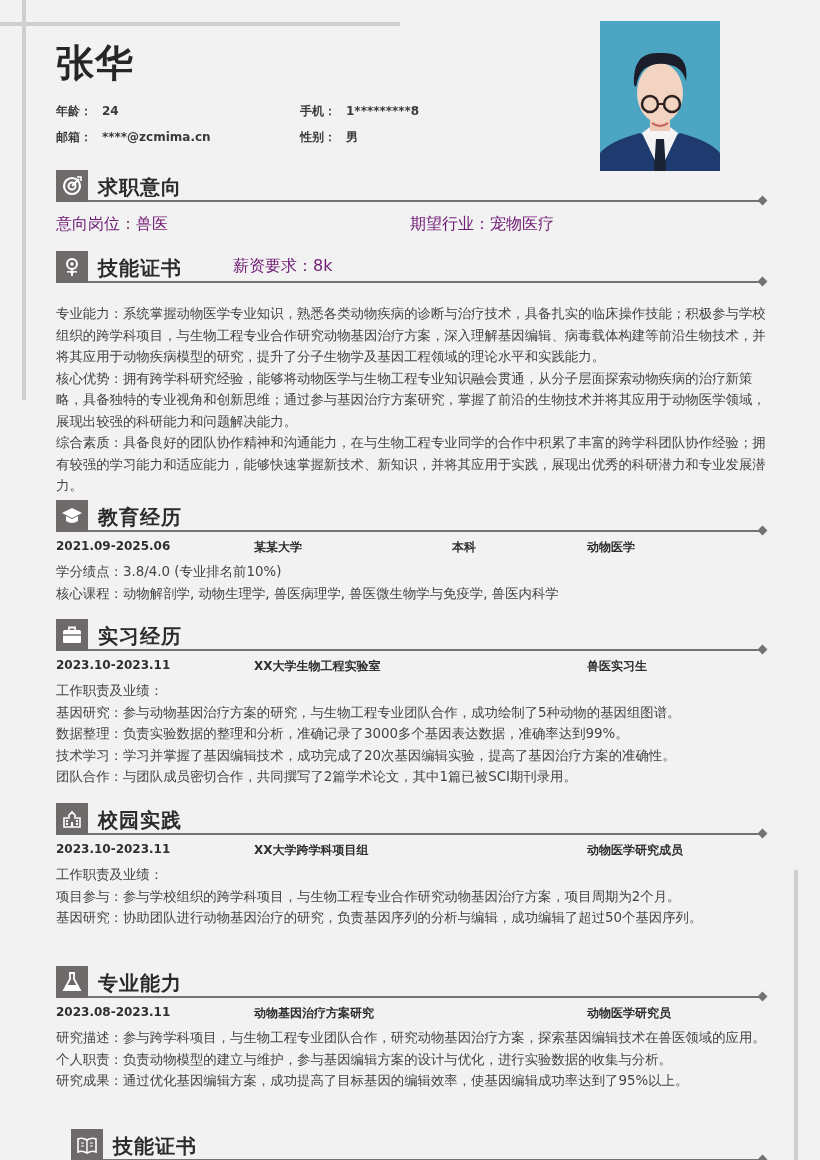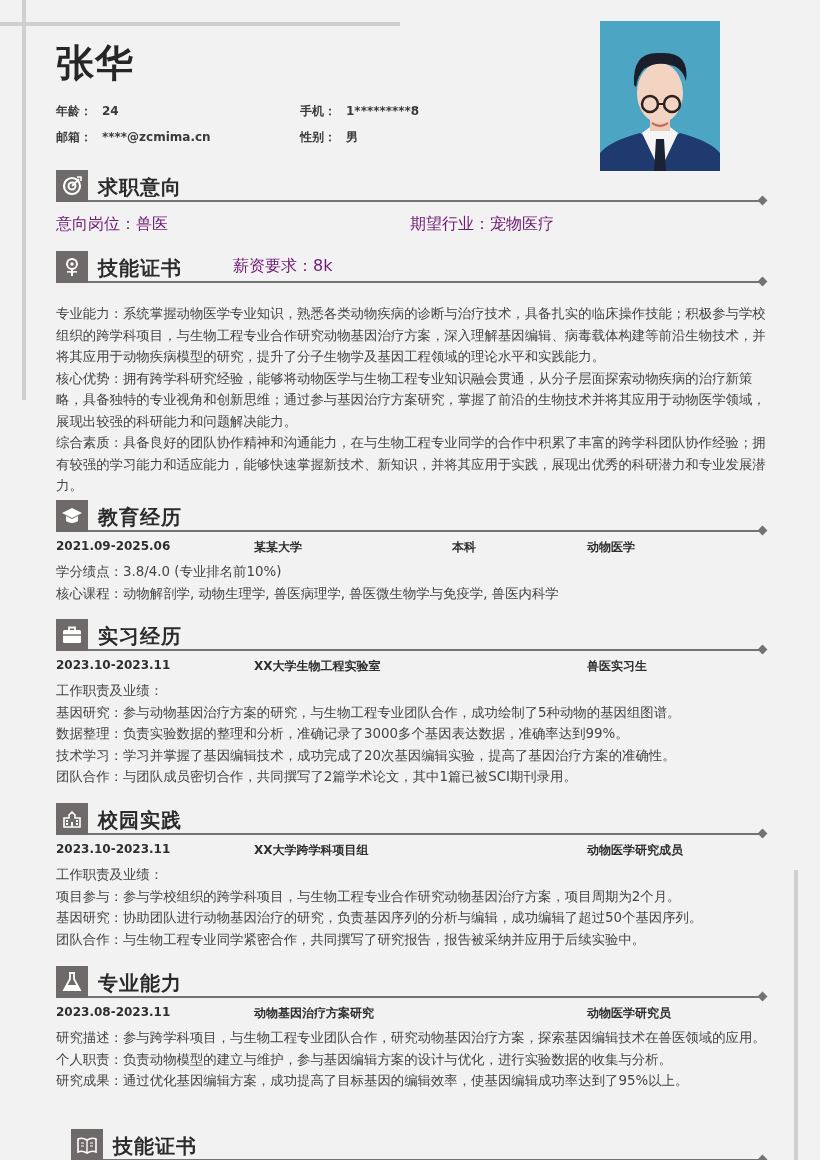--- a/index.html
+++ b/index.html
@@ -180,21 +180,20 @@
   </div>
   <div class="row-bold" style="margin-top:5px;">
     <span style="left:0;">2023.10-2023.11</span>
     <span style="left:198px;">XX大学跨学科项目组</span>
     <span style="left:531px;">动物医学研究成员</span>
   </div>
   <div class="txt" style="margin-top:2px;">
     <p>工作职责及业绩：</p>
     <p>项目参与：参与学校组织的跨学科项目，与生物工程专业合作研究动物基因治疗方案，项目周期为2个月。</p>
     <p>基因研究：协助团队进行动物基因治疗的研究，负责基因序列的分析与编辑，成功编辑了超过50个基因序列。</p>
-    <p>团队合作：与生物工程专业同学紧密合作，共同撰写了研究报告，报告被采纳并应用于后续实验中。</p>
   </div>
 </div>
 
 <div class="section" style="top:966px;">
   <div class="sec-head">
     <div class="sec-icon">
       <svg width="22" height="22" viewBox="0 0 22 22">
           <path d="M8 2 L14 2 M9 2 L9 8 L3 19 L19 19 L13 8 L13 2" fill="none" stroke="#fff" stroke-width="1.8"></path>
           <path d="M5.5 14 L16.5 14 L19 19 L3 19 Z" fill="#fff"></path>
         </svg>

